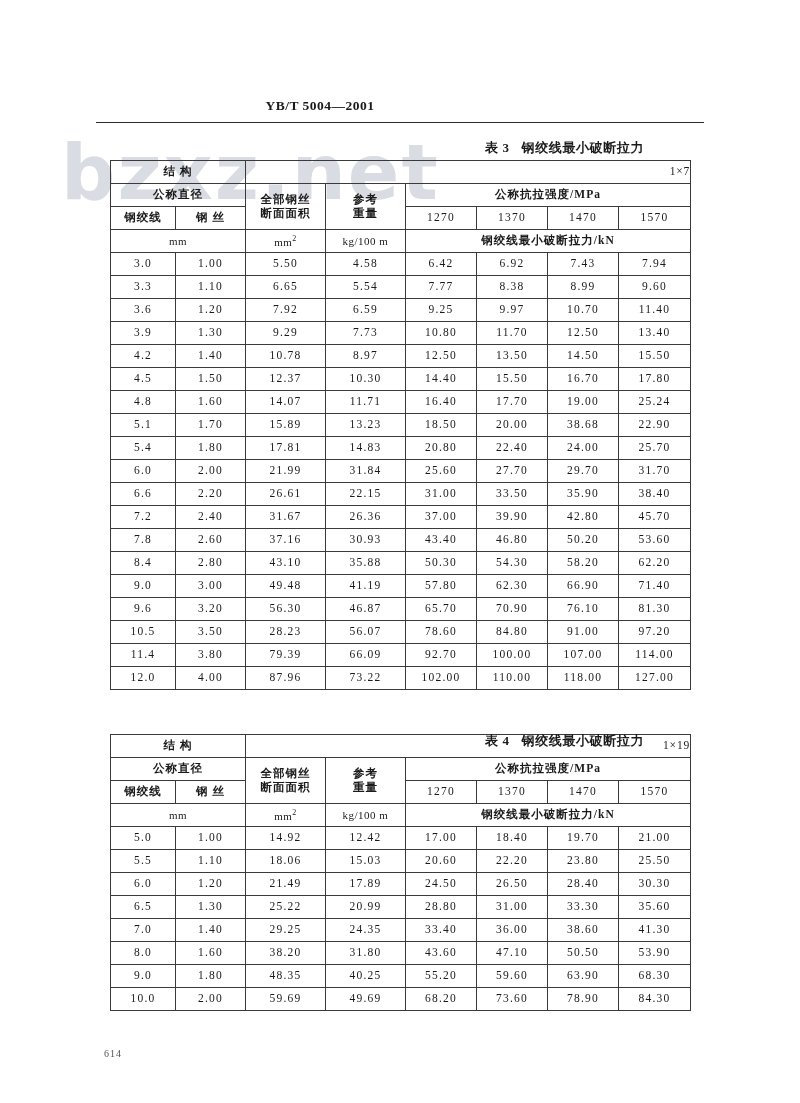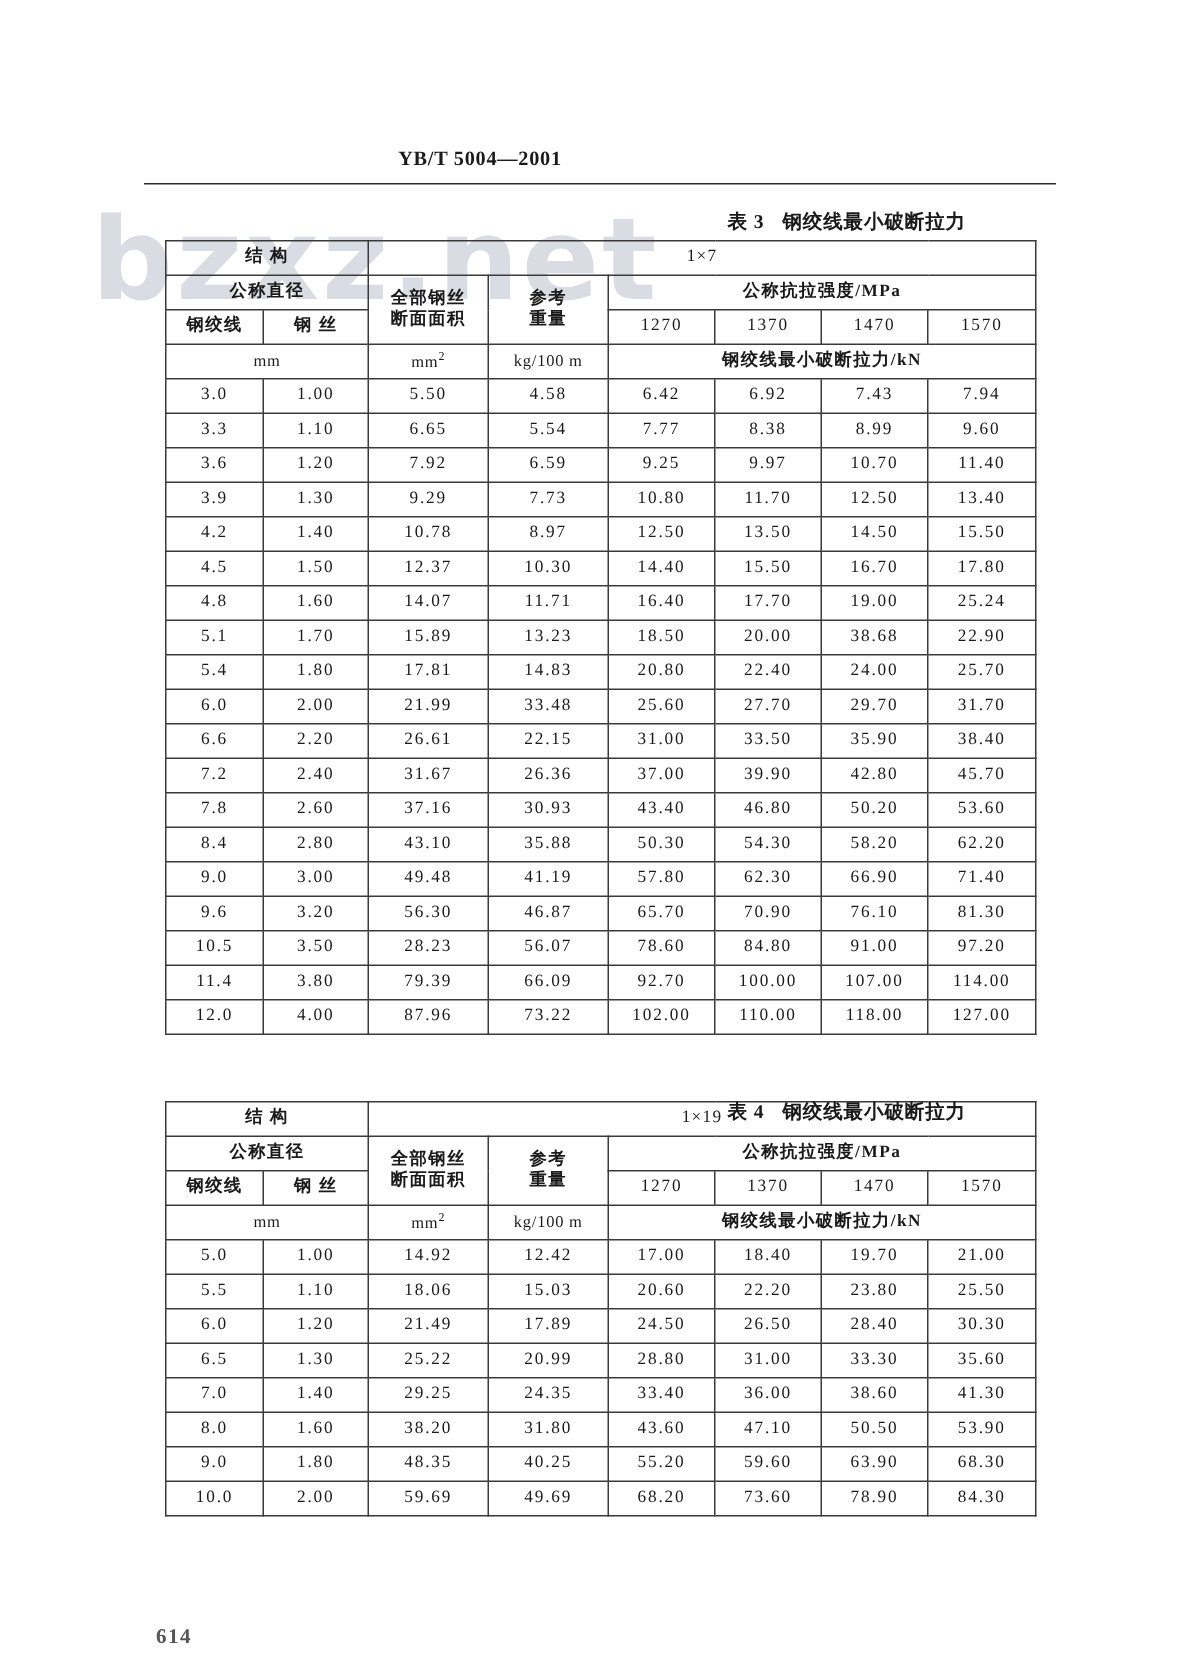--- a/index.html
+++ b/index.html
@@ -113,36 +113,36 @@
     letter-spacing: 0.5px;
     margin-left: 16px;
   }
   table.std td.num {
     font-size: 11.5px;
     letter-spacing: 1.2px;
   }
   table.std td.struct {
     font-size: 11.5px;
     letter-spacing: 0.8px;
+    text-align: right;
   }
   .sup { font-size: 8px; vertical-align: super; }
   .twoline { display: block; }
   
   table.std { border: 1px solid #8b5cf6; }
 
   
   .folio {
     position: absolute;
     left: 104px;
-    top: 1084px;
-    font-size: 14px;
+    top: 1048px;
+    font-size: 10px;
     color: #555;
     letter-spacing: 1px;
     z-index: 3;
-    font-weight: bold;
   }
 </style>
 </head>
 <body>
 
 <div class="page">
 
   <div class="watermark">bzxz.net</div>
 
   <div class="runhead">
@@ -286,21 +286,21 @@
             <td class="num">14.83</td>
             <td class="num">20.80</td>
             <td class="num">22.40</td>
             <td class="num">24.00</td>
             <td class="num">25.70</td>
           </tr>
           <tr>
             <td class="num">6.0</td>
             <td class="num">2.00</td>
             <td class="num">21.99</td>
-            <td class="num">33.48</td>
+            <td class="num">31.84</td>
             <td class="num">25.60</td>
             <td class="num">27.70</td>
             <td class="num">29.70</td>
             <td class="num">31.70</td>
           </tr>
           <tr>
             <td class="num">6.6</td>
             <td class="num">2.20</td>
             <td class="num">26.61</td>
             <td class="num">22.15</td>

